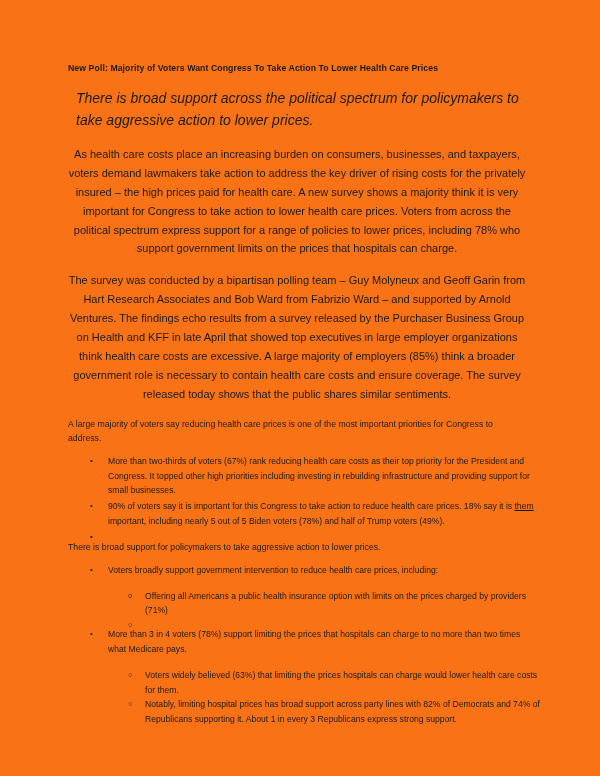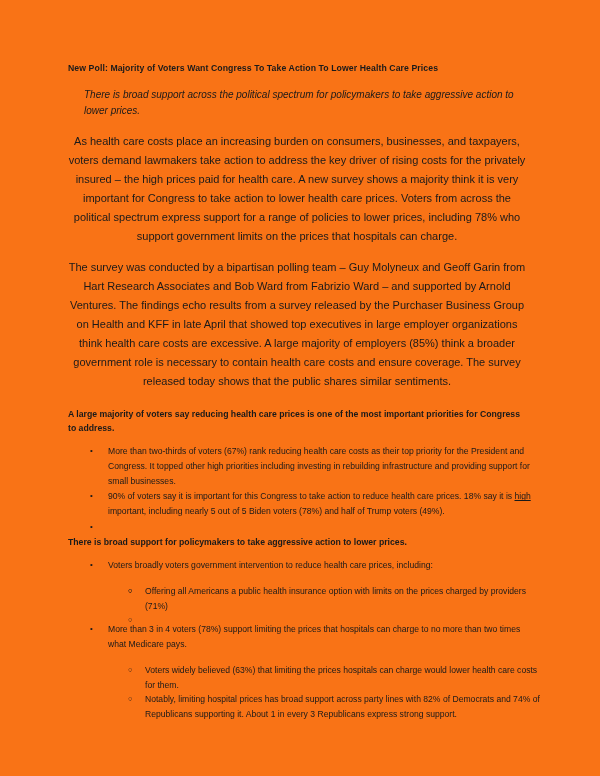--- a/index.html
+++ b/index.html
@@ -27,40 +27,40 @@
 
   .doc-title {
     font-size: 8.7px;
     font-weight: bold;
     line-height: 1.45;
     letter-spacing: 0.01em;
     margin: 0 0 12px 0;
   }
 
   .doc-subtitle {
-    font-size: 10px;
+    font-size: 14px;
     font-style: italic;
     line-height: 1.62;
-    margin: 0 0 13px 16px;
+    margin: 0 0 13px 8px;
     max-width: 455px;
   }
 
   p.body-para {
     font-size: 11px;
     line-height: 1.72;
     margin: 0 0 13px 0;
     max-width: 458px;
     text-align: center;
   }
 
   h2.section-heading {
     font-size: 8.7px;
-    font-weight: bold;
+    font-weight: normal;
     line-height: 1.62;
-    margin: 16px 0 9px 0;
+    margin: 8px 0 9px 0;
     max-width: 458px;
   }
 
   ul.bullets {
     list-style: none;
     margin: 0 0 11px 0;
     padding: 0;
   }
 
   li.bullet-l1 {
@@ -120,33 +120,33 @@
 
   <h2 class="section-heading">A large majority of voters say reducing health care prices is one of the most important priorities for Congress to address.</h2>
 
   <ul class="bullets">
     <li class="bullet-l1">
       <span class="marker">•</span>
       <span>More than two-thirds of voters (67%) rank reducing health care costs as their top priority for the President and Congress. It topped other high priorities including investing in rebuilding infrastructure and providing support for small businesses.</span>
     </li>
     <li class="bullet-l1">
       <span class="marker">•</span>
-      <span>90% of voters say it is important for this Congress to take action to reduce health care prices. 18% say it is </span><u class="emph">high</u><span> important, including nearly 5 out of 5 Biden voters (78%) and half of Trump voters (49%).</span>
+      <span>90% of voters say it is important for this Congress to take action to reduce health care prices. 18% say it is </span><u class="emph">them</u><span> important, including nearly 5 out of 5 Biden voters (78%) and half of Trump voters (49%).</span>
     </li>
     <li class="bullet-l1">
       <span class="marker">•</span>
     </li>
   </ul>
 
   <h2 class="section-heading">There is broad support for policymakers to take aggressive action to lower prices.</h2>
 
   <ul class="bullets">
     <li class="bullet-l1">
       <span class="marker">•</span>
-      <span>Voters broadly voters government intervention to reduce health care prices, including:</span>
+      <span>Voters broadly support government intervention to reduce health care prices, including:</span>
     </li>
   </ul>
 
   <ul class="sub-bullets">
     <li class="bullet-l2">
       <span class="marker">○</span>
     </li>
     <li class="bullet-l2">
       <span class="marker">○</span>
       <span>Offering all Americans a public health insurance option with limits on the prices charged by providers (71%)</span>

